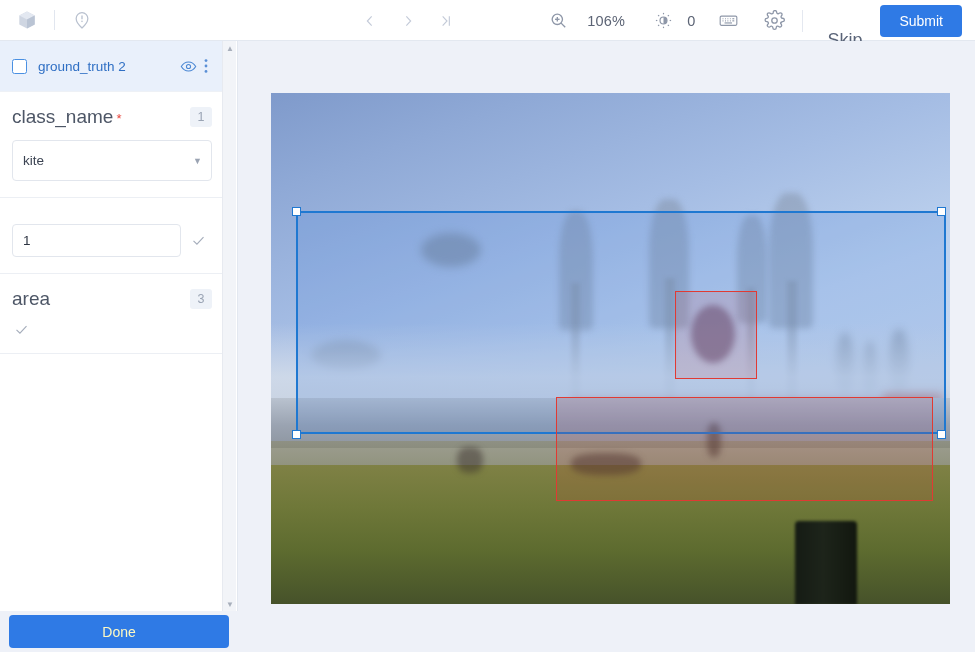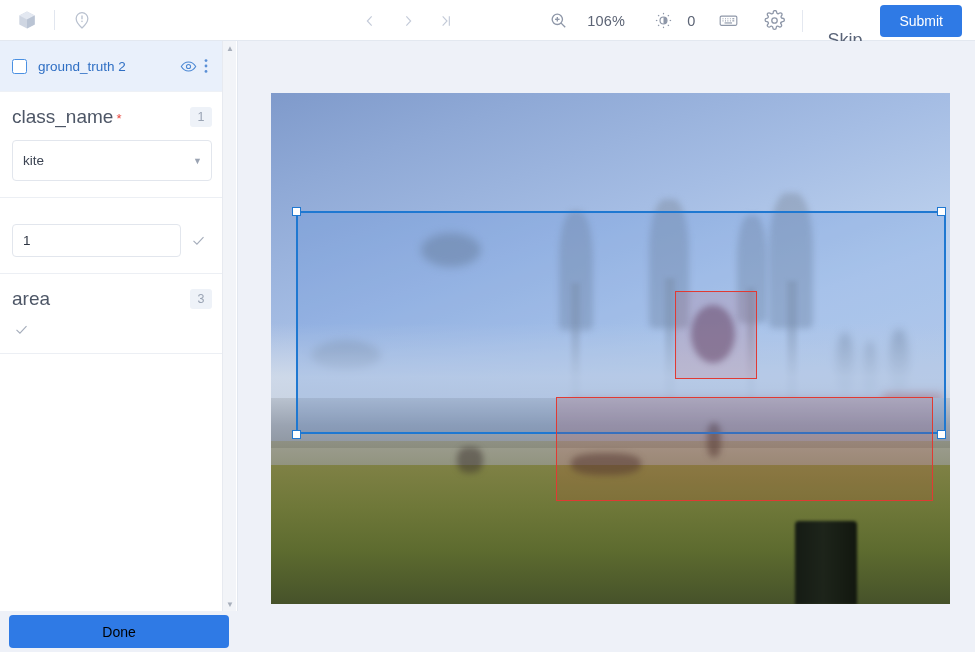--- a/index.html
+++ b/index.html
@@ -106,21 +106,21 @@
     background:#f2f4f8; border-left:1px solid #e7eaf0;
   }
   .sb-arrow { width:14px; height:14px; display:flex;align-items:center;justify-content:center; color:#a8afbb; font-size:8px; cursor:pointer;}
   .sb-arrow.bot { position:absolute; bottom:0; }
 
   .done-wrap {
     position:absolute; bottom:0; left:0; width:238px; height:41px;
     background:#eef1f8; display:flex; align-items:center; justify-content:center;
   }
   .done-btn {
-    width: 220px; height: 33px; background:#2f7ae5; color:#000000; border:none;
+    width: 220px; height: 33px; background:#2f7ae5; color:#fef9c3; border:none;
     border-radius:4px; font-size:14px; cursor:pointer; font-family: inherit;
   }
 
   
   .canvas-area {
     position: absolute; left: 239px; top: 41px;
     width: 736px; height: 611px; background: #eef1f8;
   }
   .photo {
     position: absolute; left: 32px; top: 52px;

